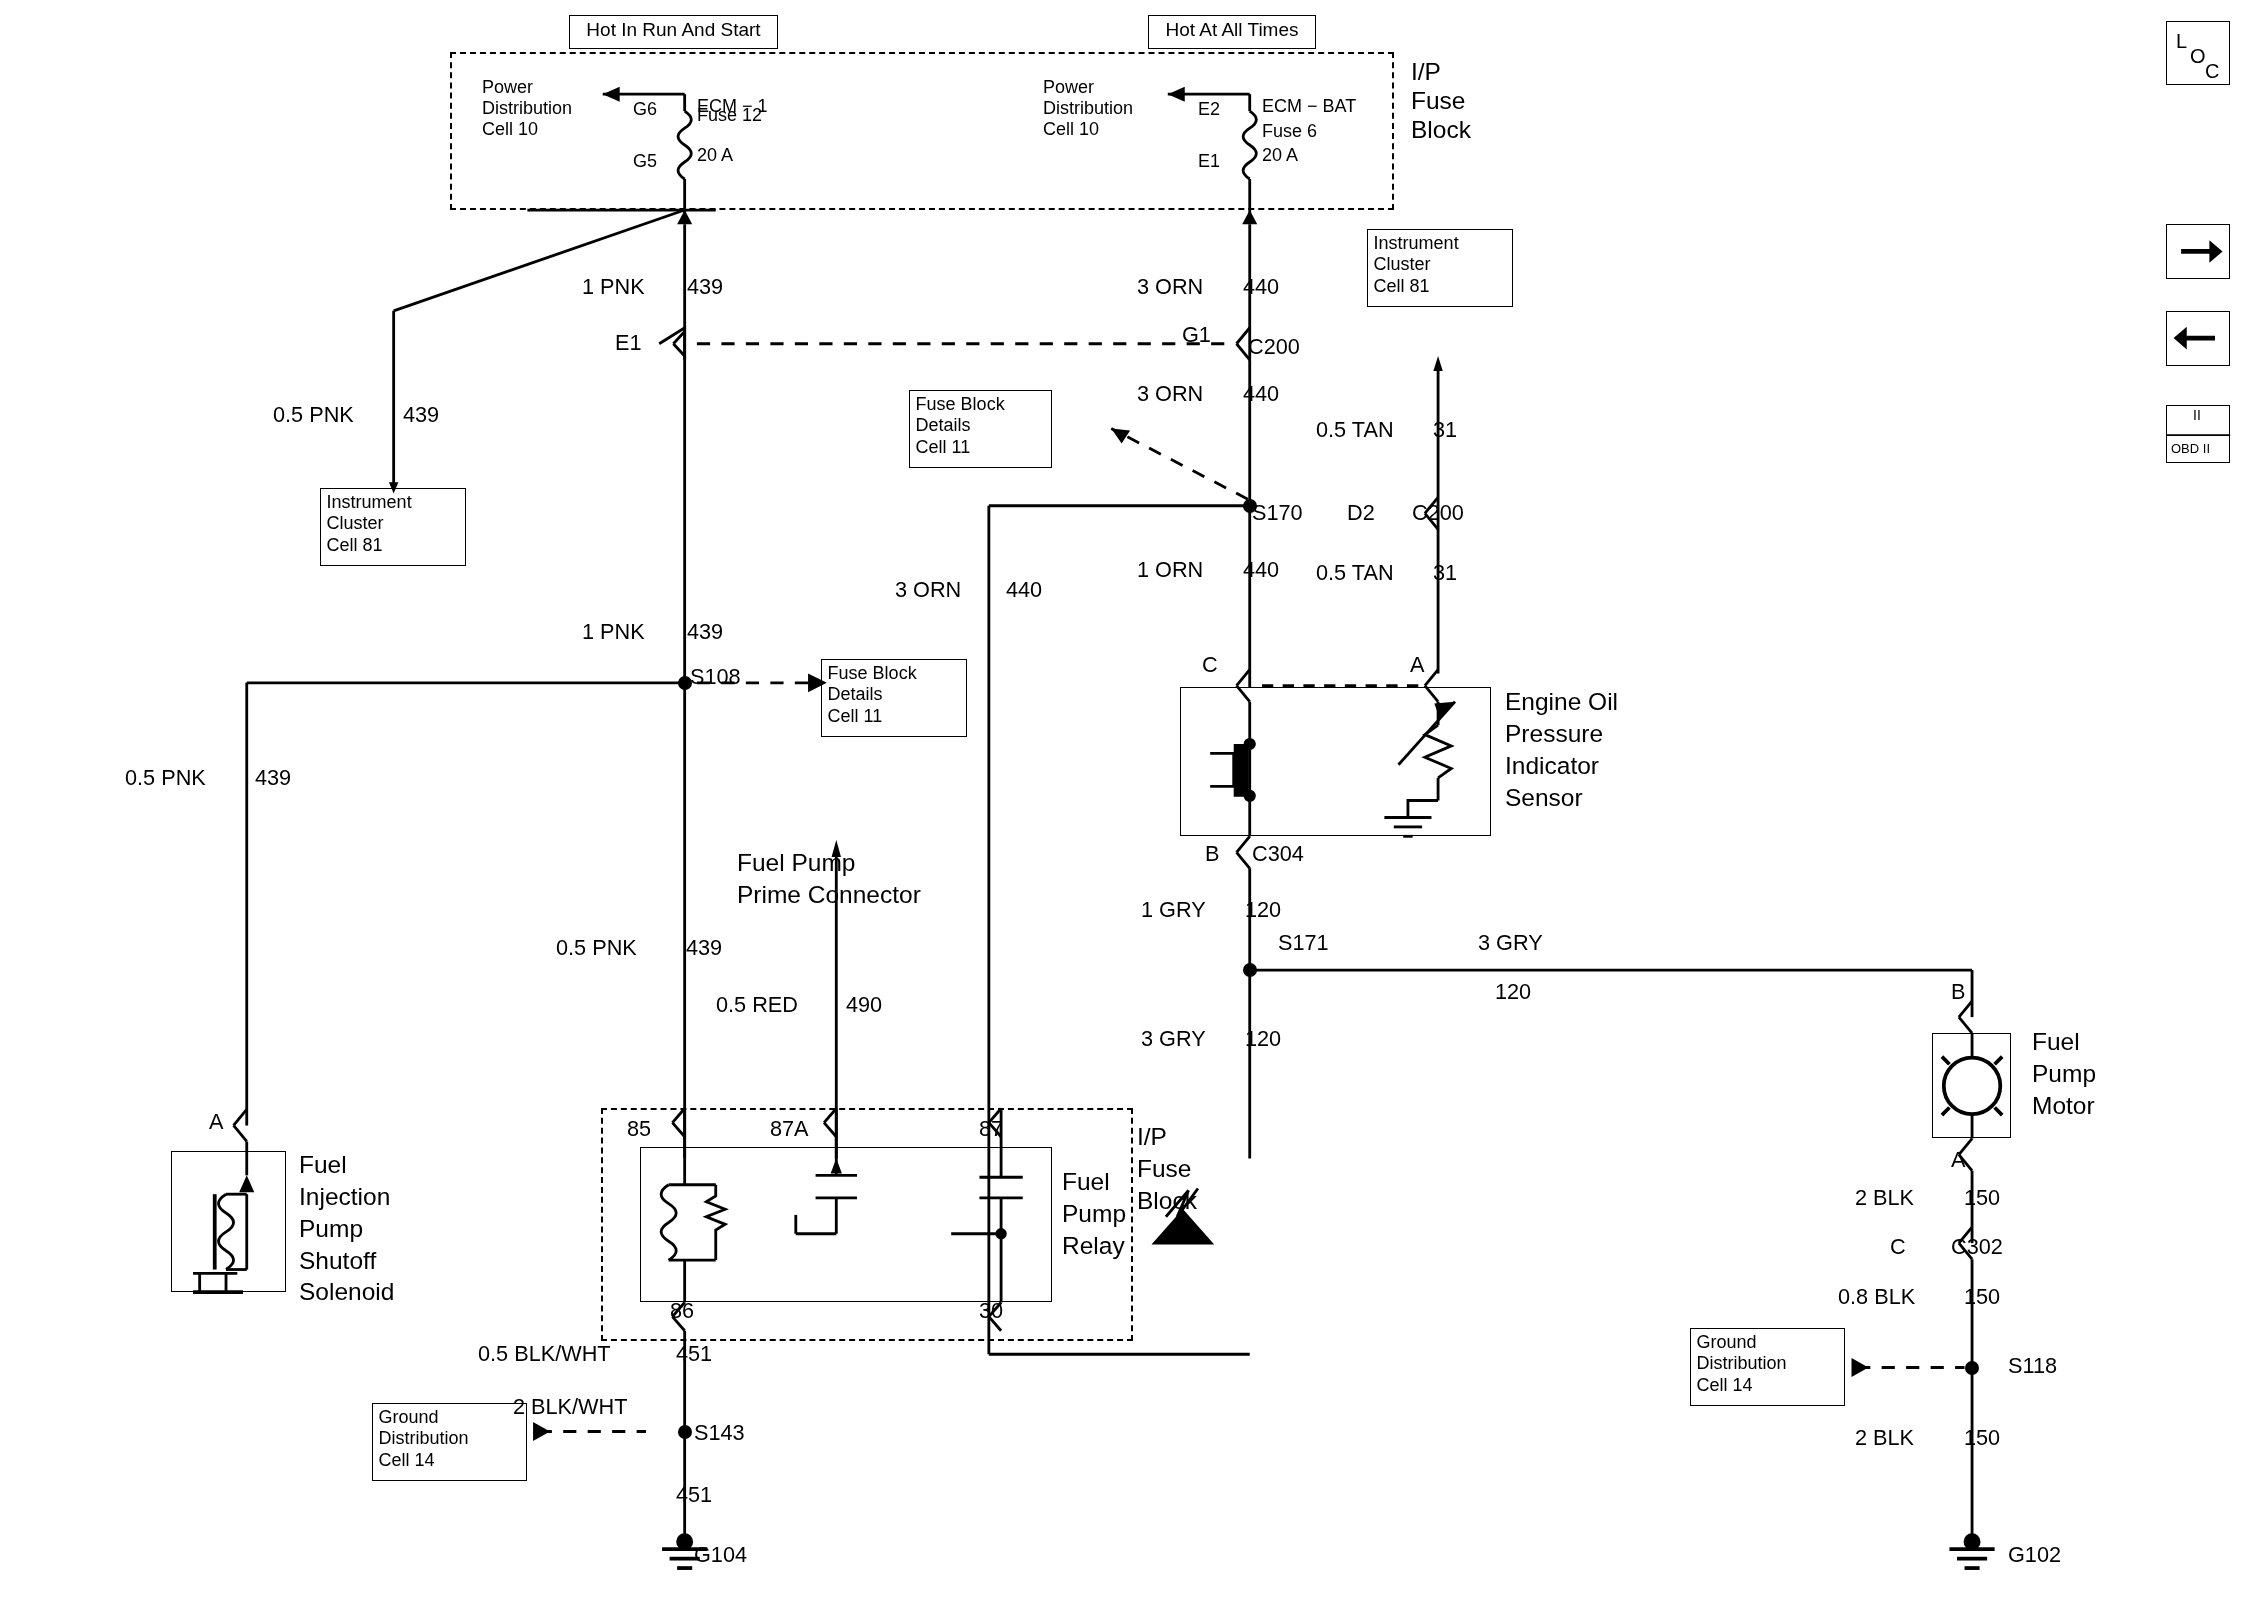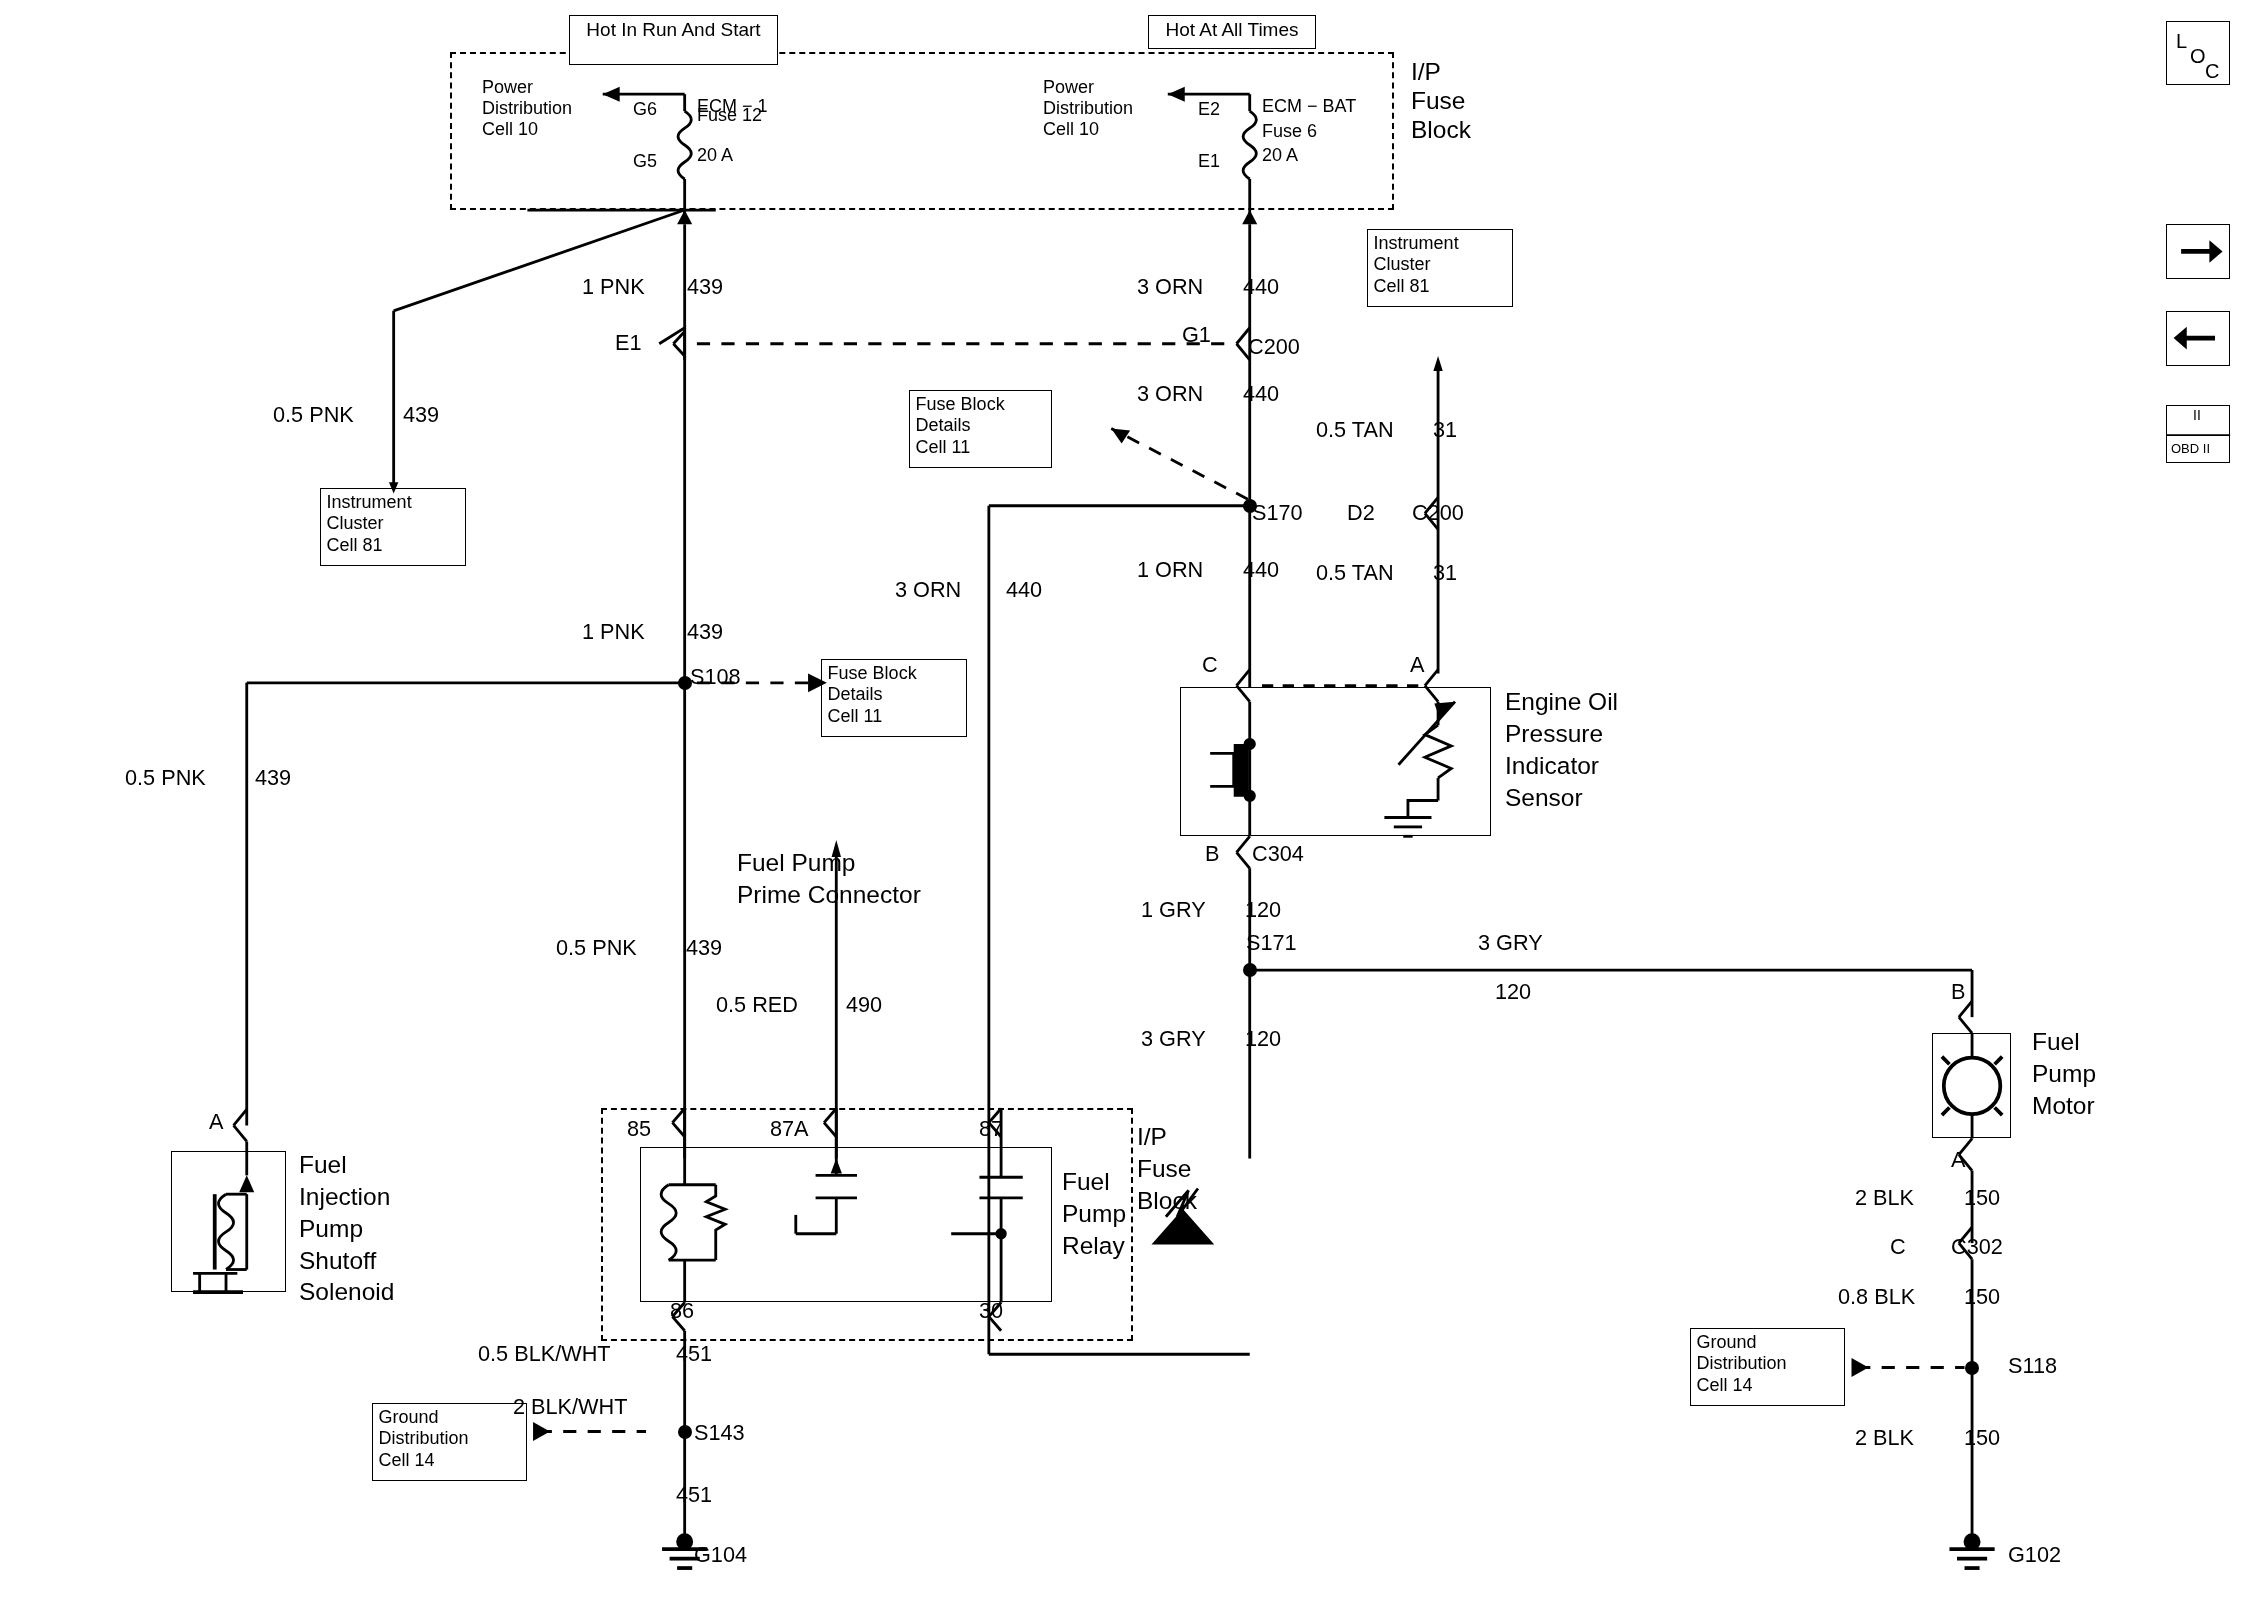--- a/index.html
+++ b/index.html
@@ -81,21 +81,21 @@
     justify-content: center;
   }
 </style>
 </head>
 <body>
 
 <div id="canvas">
 
   <div class="dash" style="left:450px; top:52px; width:944px; height:158px;"></div>
 
-  <div class="boxlbl" style="left:569px; top:15px; width:209px; height:50px; text-align:center; font-size:19px;">Hot In Run And Start</div>
+  <div class="boxlbl" style="left:569px; top:15px; width:209px; height:34px; text-align:center; font-size:19px;">Hot In Run And Start</div>
   <div class="boxlbl" style="left:1148px; top:15px; width:168px; height:34px; text-align:center; font-size:19px;">Hot At All Times</div>
 
   <div class="lbl sm" style="left:482px; top:77px;">Power
 Distribution
 Cell 10</div>
   <div class="lbl sm" style="left:1043px; top:77px;">Power
 Distribution
 Cell 10</div>
 
   <div class="lbl sm" style="left:633px; top:99px;">G6</div>
@@ -206,21 +206,21 @@
 
   <div class="lbl" style="left:1890px; top:1234px;">C</div>
   <div class="lbl" style="left:1951px; top:1234px;">C302</div>
 
   <div class="lbl" style="left:209px; top:1109px;">A</div>
   <div class="lbl" style="left:1951px; top:979px;">B</div>
   <div class="lbl" style="left:1951px; top:1147px;">A</div>
 
   <div class="lbl" style="left:1252px; top:500px;">S170</div>
   <div class="lbl" style="left:690px; top:664px;">S108</div>
-  <div class="lbl" style="left:1212px; top:930px;padding-left:34px;">S171</div>
+  <div class="lbl" style="left:1244px; top:930px;padding-left:34px;">S171</div>
   <div class="lbl" style="left:694px; top:1420px;">S143</div>
   <div class="lbl" style="left:2008px; top:1353px;">S118</div>
 
   <div class="lbl" style="left:694px; top:1542px;">G104</div>
   <div class="lbl" style="left:2008px; top:1542px;">G102</div>
 
   <div class="box" style="left:1180px; top:687px; width:311px; height:149px;"></div>
   <div class="lbl lg" style="left:1505px; top:686px; line-height:1.3;">Engine Oil
 Pressure
 Indicator

